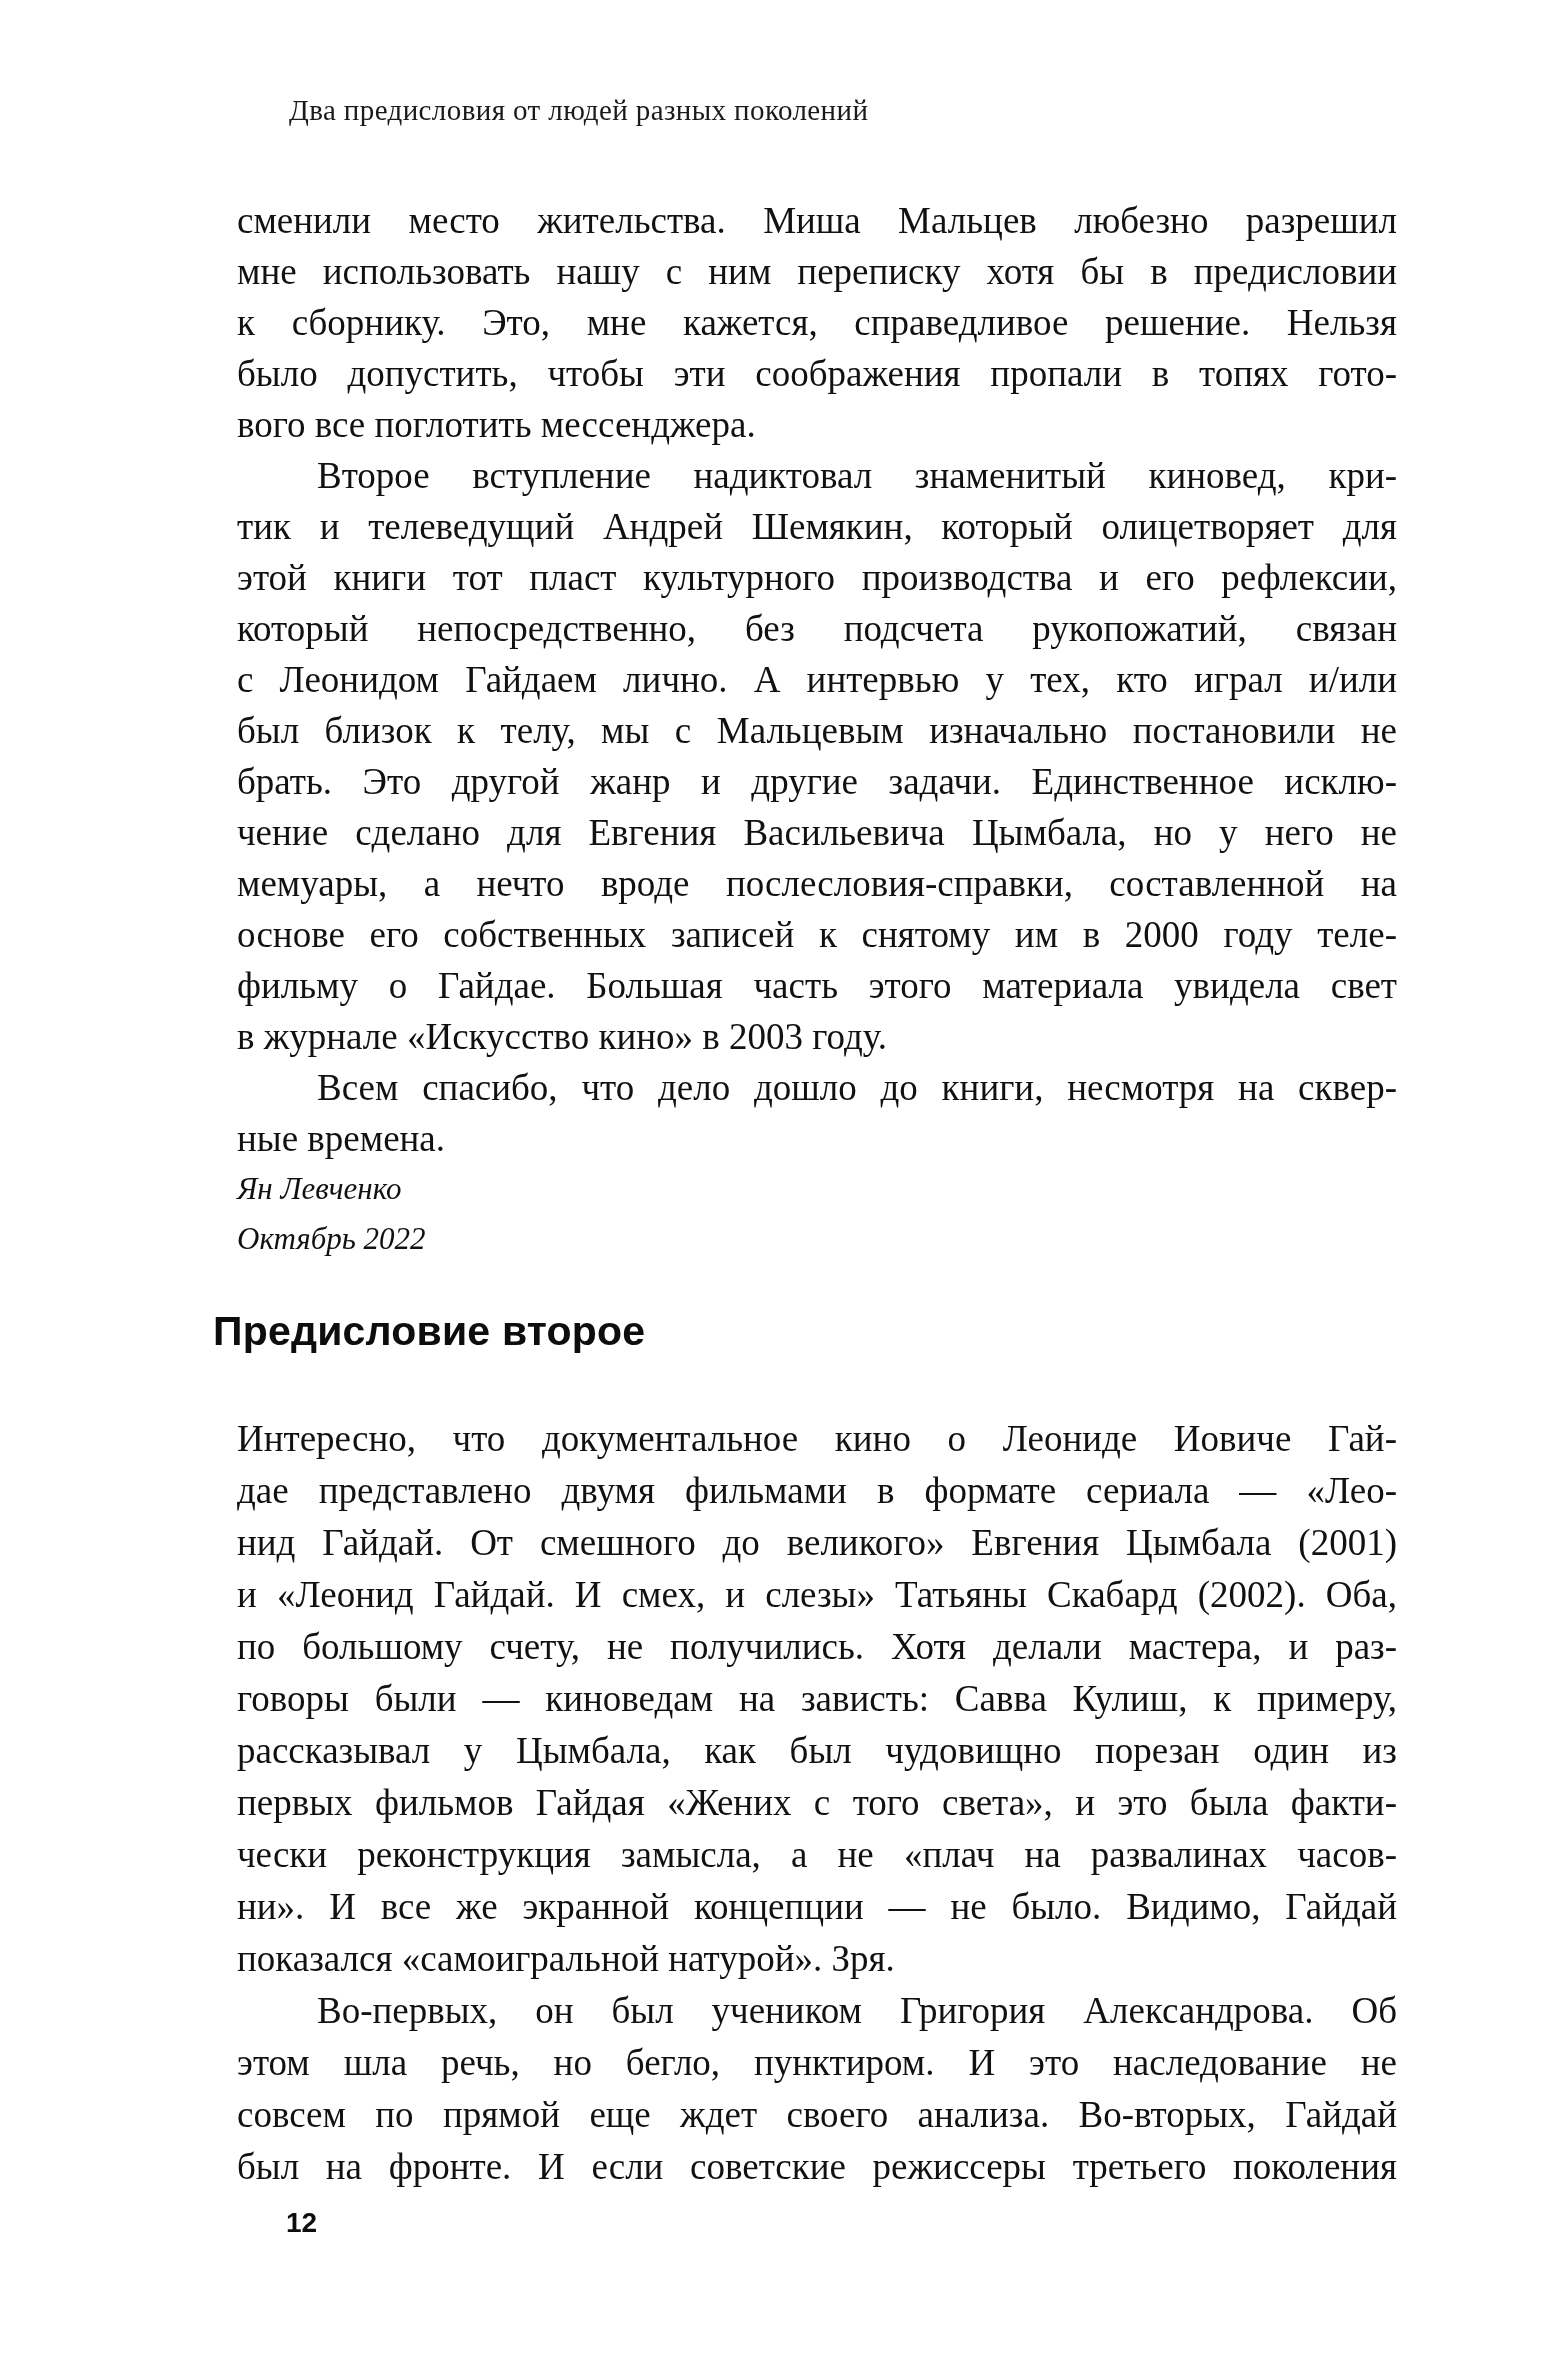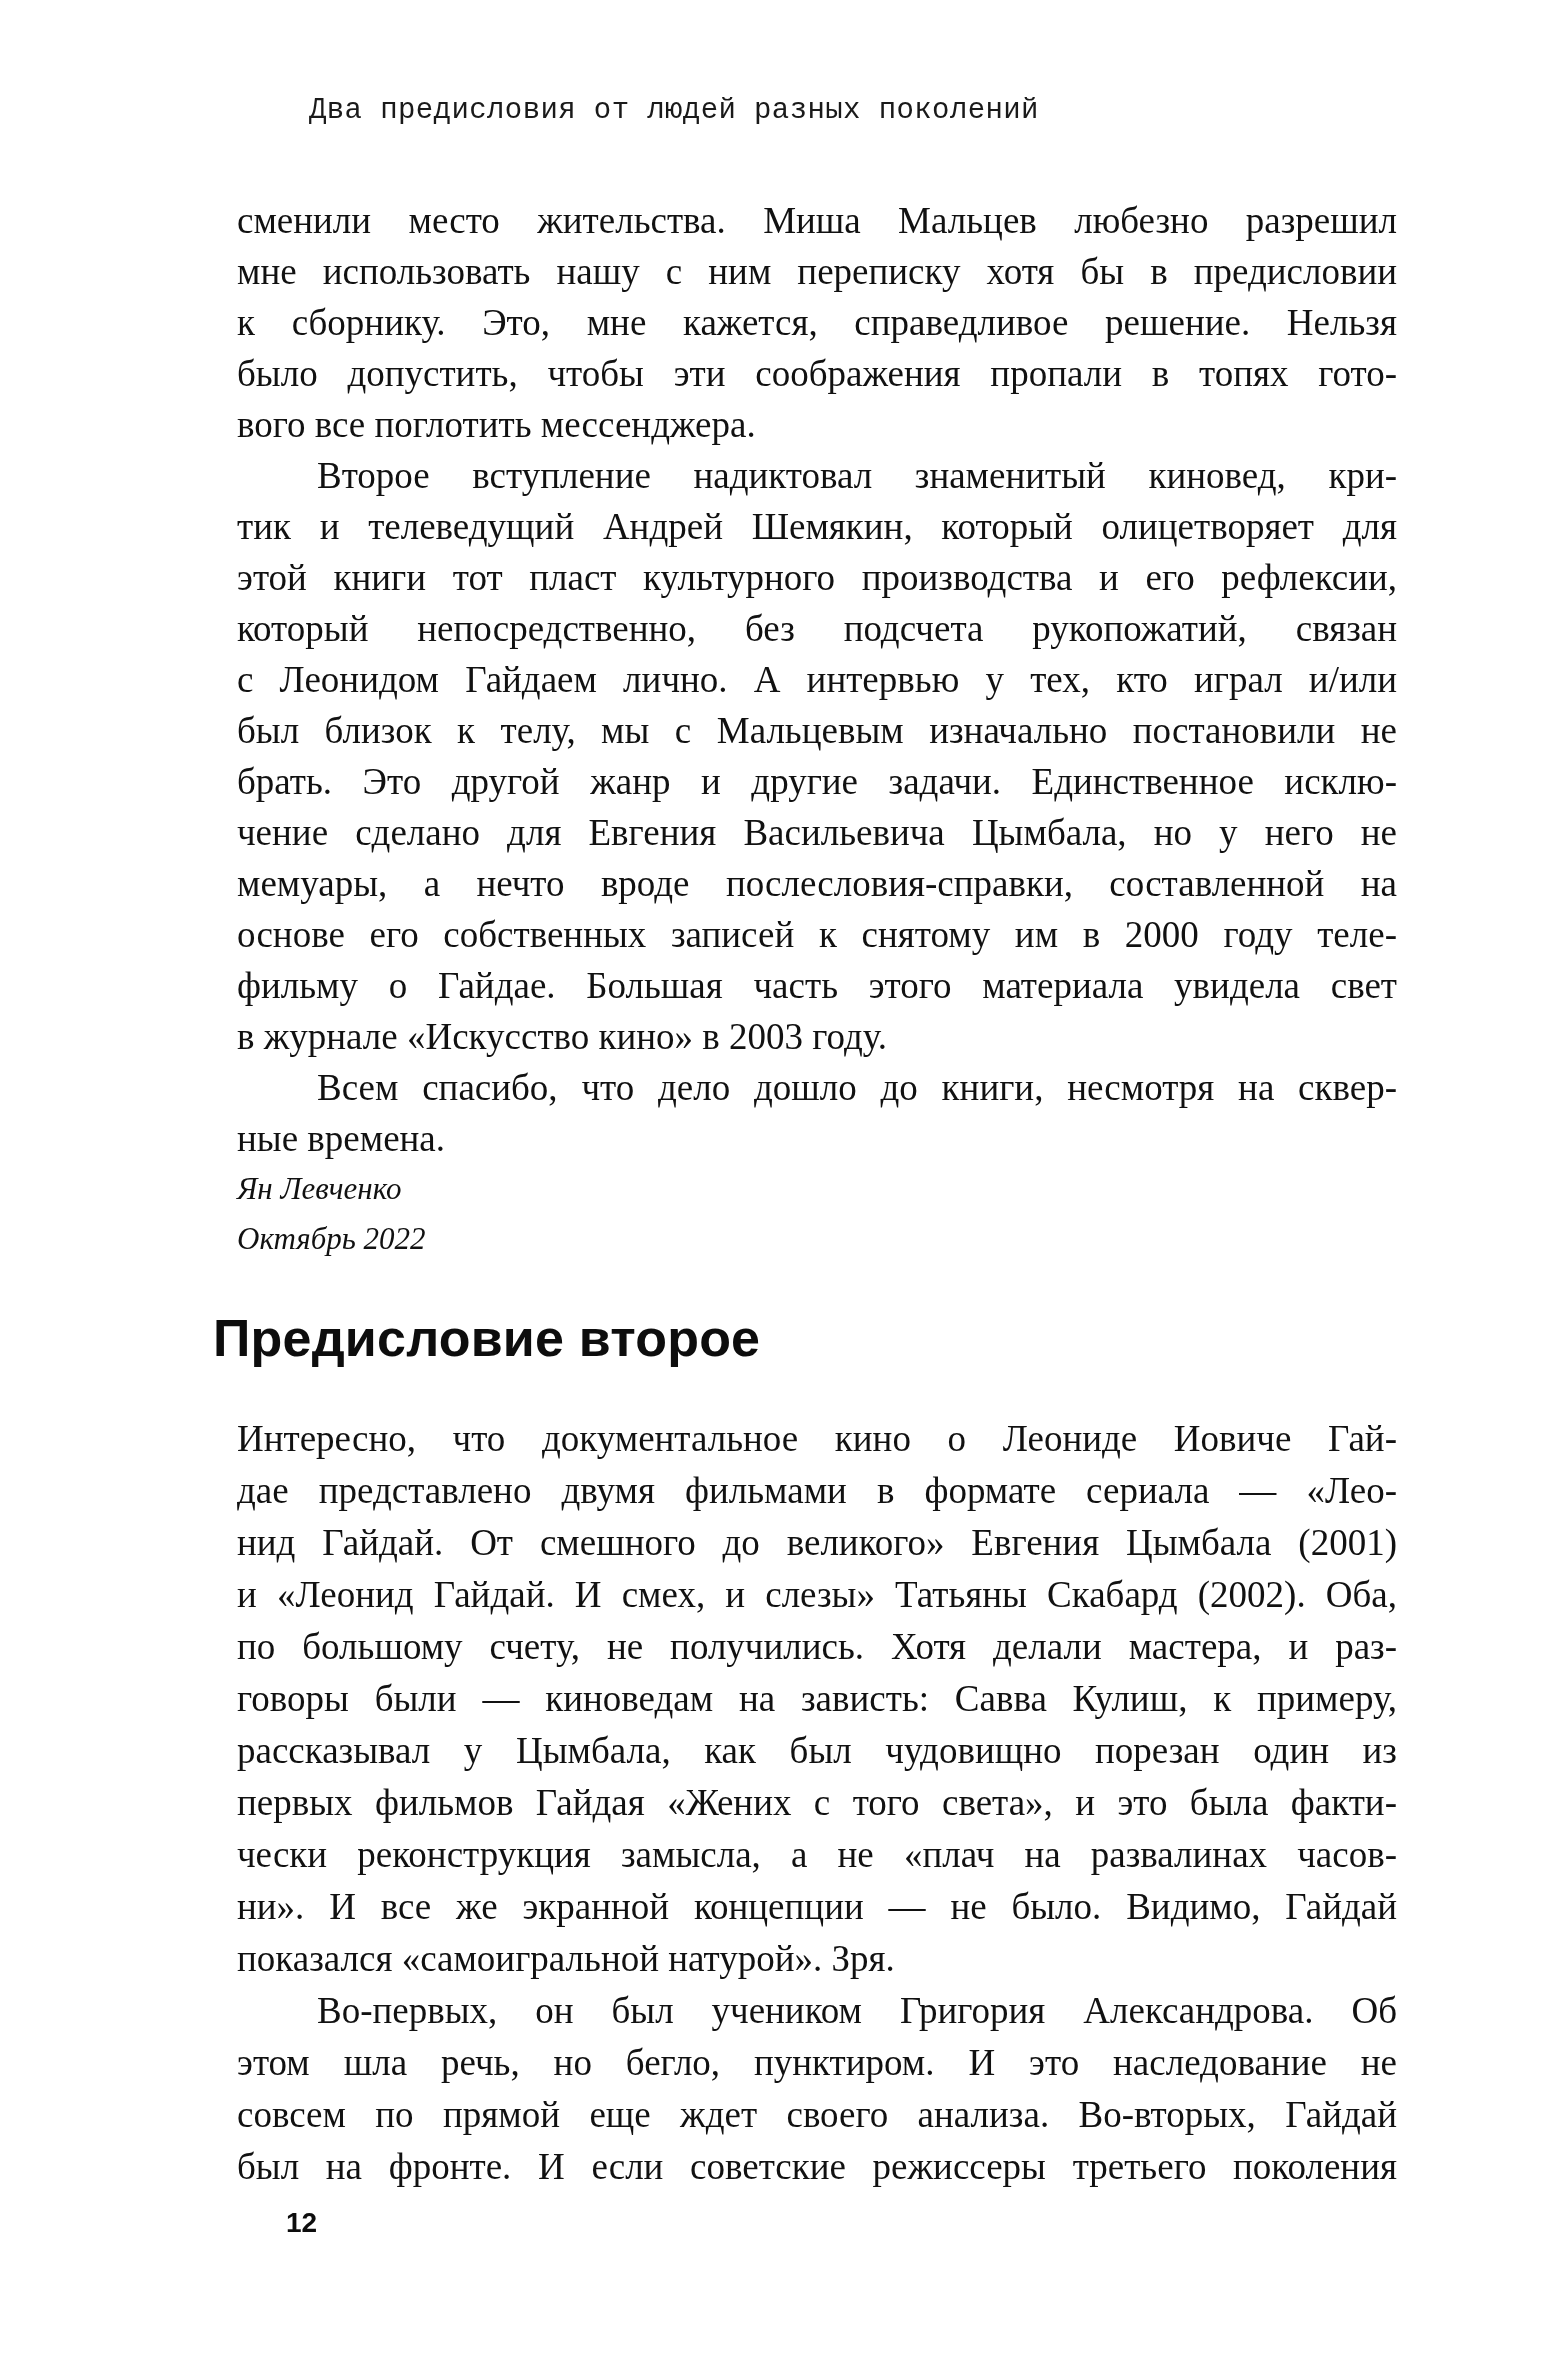--- a/index.html
+++ b/index.html
@@ -1,36 +1,36 @@
 <!DOCTYPE html>
 <html style="font-size:15px"><head>
 <meta charset="utf-8">
 <style>
   html, body { margin: 0; padding: 0; background: #ffffff; }
   body { width: 1550px; height: 2379px; position: relative; overflow: hidden; color: #111111; }
   .running-header {
     position: absolute; left: 289px; top: 94px;
-    font-family: Liberation Mono, monospace; font-size: 29px; letter-spacing: 0.4px;
-    color: #1a1a1a; white-space: nowrap; margin-left: 20px;
+    font-family: Liberation Serif, serif; font-size: 29px; letter-spacing: 0.4px;
+    color: #1a1a1a; white-space: nowrap;
   }
   .text-block { position: absolute; left: 211px; width: 1160px; margin-left: 26px; }
   .line {
     font-family: "Liberation Serif", serif; font-size: 37px; height: 51px; line-height: 51px;
     white-space: nowrap; text-align: justify; text-align-last: justify; color: #111111;
   }
   .line.last { text-align: right; text-align-last: left; }
   .line.indent { padding-left: 80px; }
   .section2 .line { height: 52px; line-height: 52px; }
   .signature {
     font-family: "Liberation Serif", serif; font-style: italic; font-size: 31px;
     height: 50px; line-height: 50px; color: #111111;
   }
   .section-heading {
     position: absolute; left: 213px; top: 1308px;
-    font-family: "Liberation Sans", sans-serif; font-weight: bold; font-size: 52px;
+    font-family: "Liberation Sans", sans-serif; font-weight: bold; font-size: 41px;
     color: #0d0d0d; white-space: nowrap; letter-spacing: 0.2px;
   }
   .page-number {
     position: absolute; left: 286px; top: 2207px;
     font-family: "Liberation Sans", sans-serif; font-weight: bold; font-size: 28px; color: #0d0d0d;
   }
 </style>
 </head>
 <body>
 

